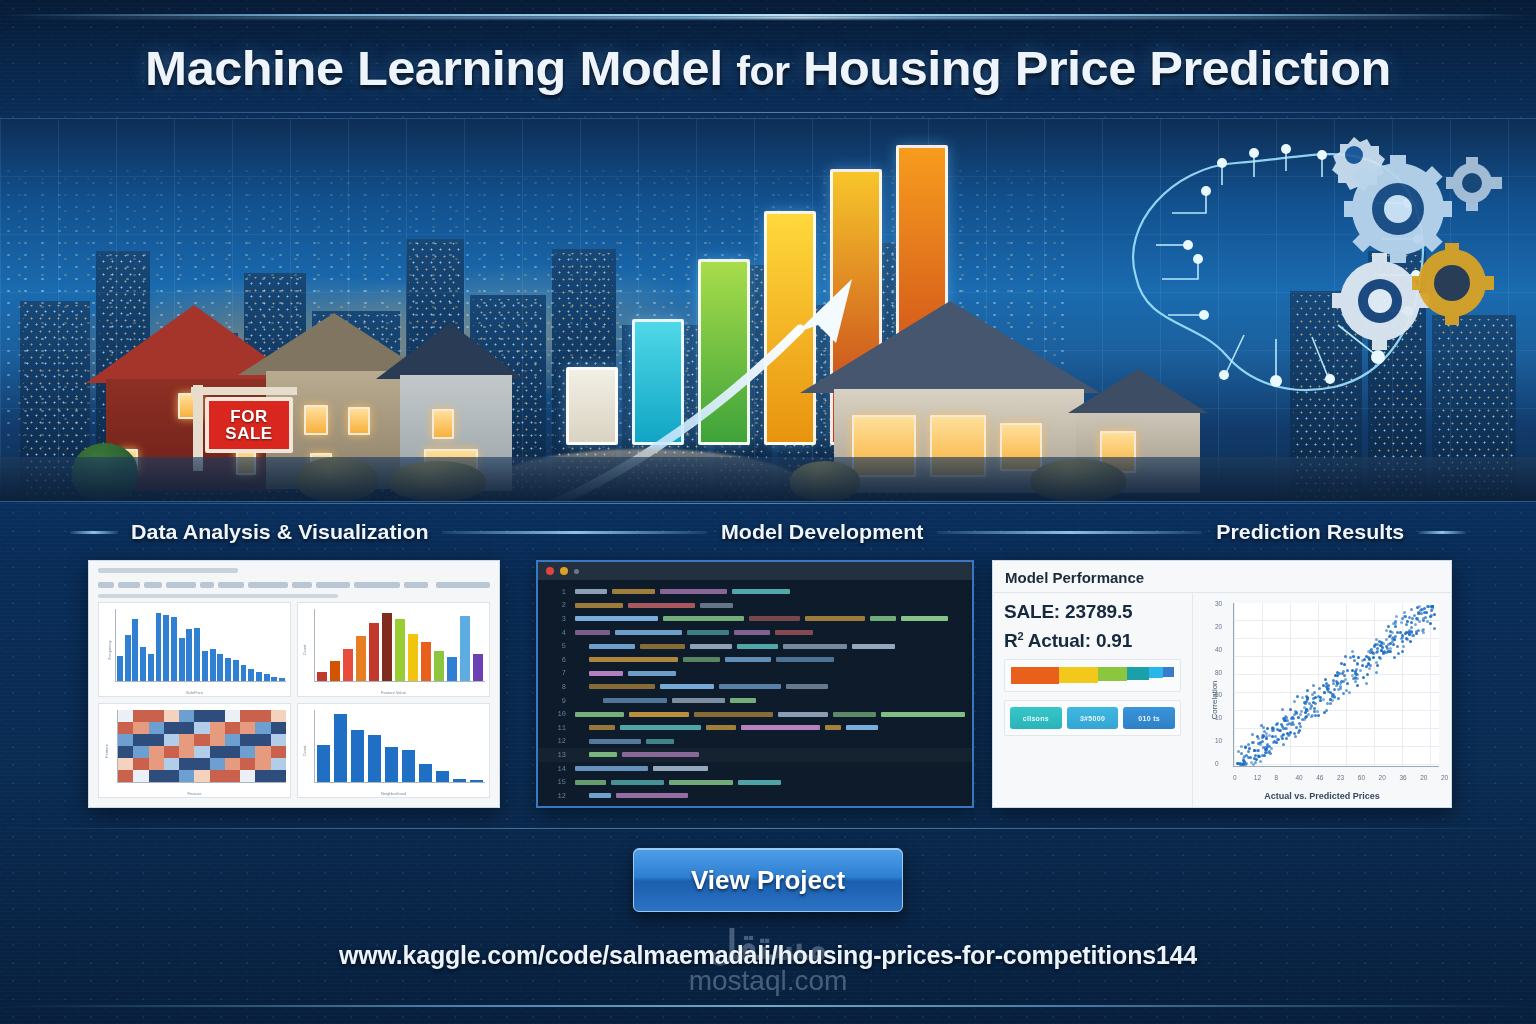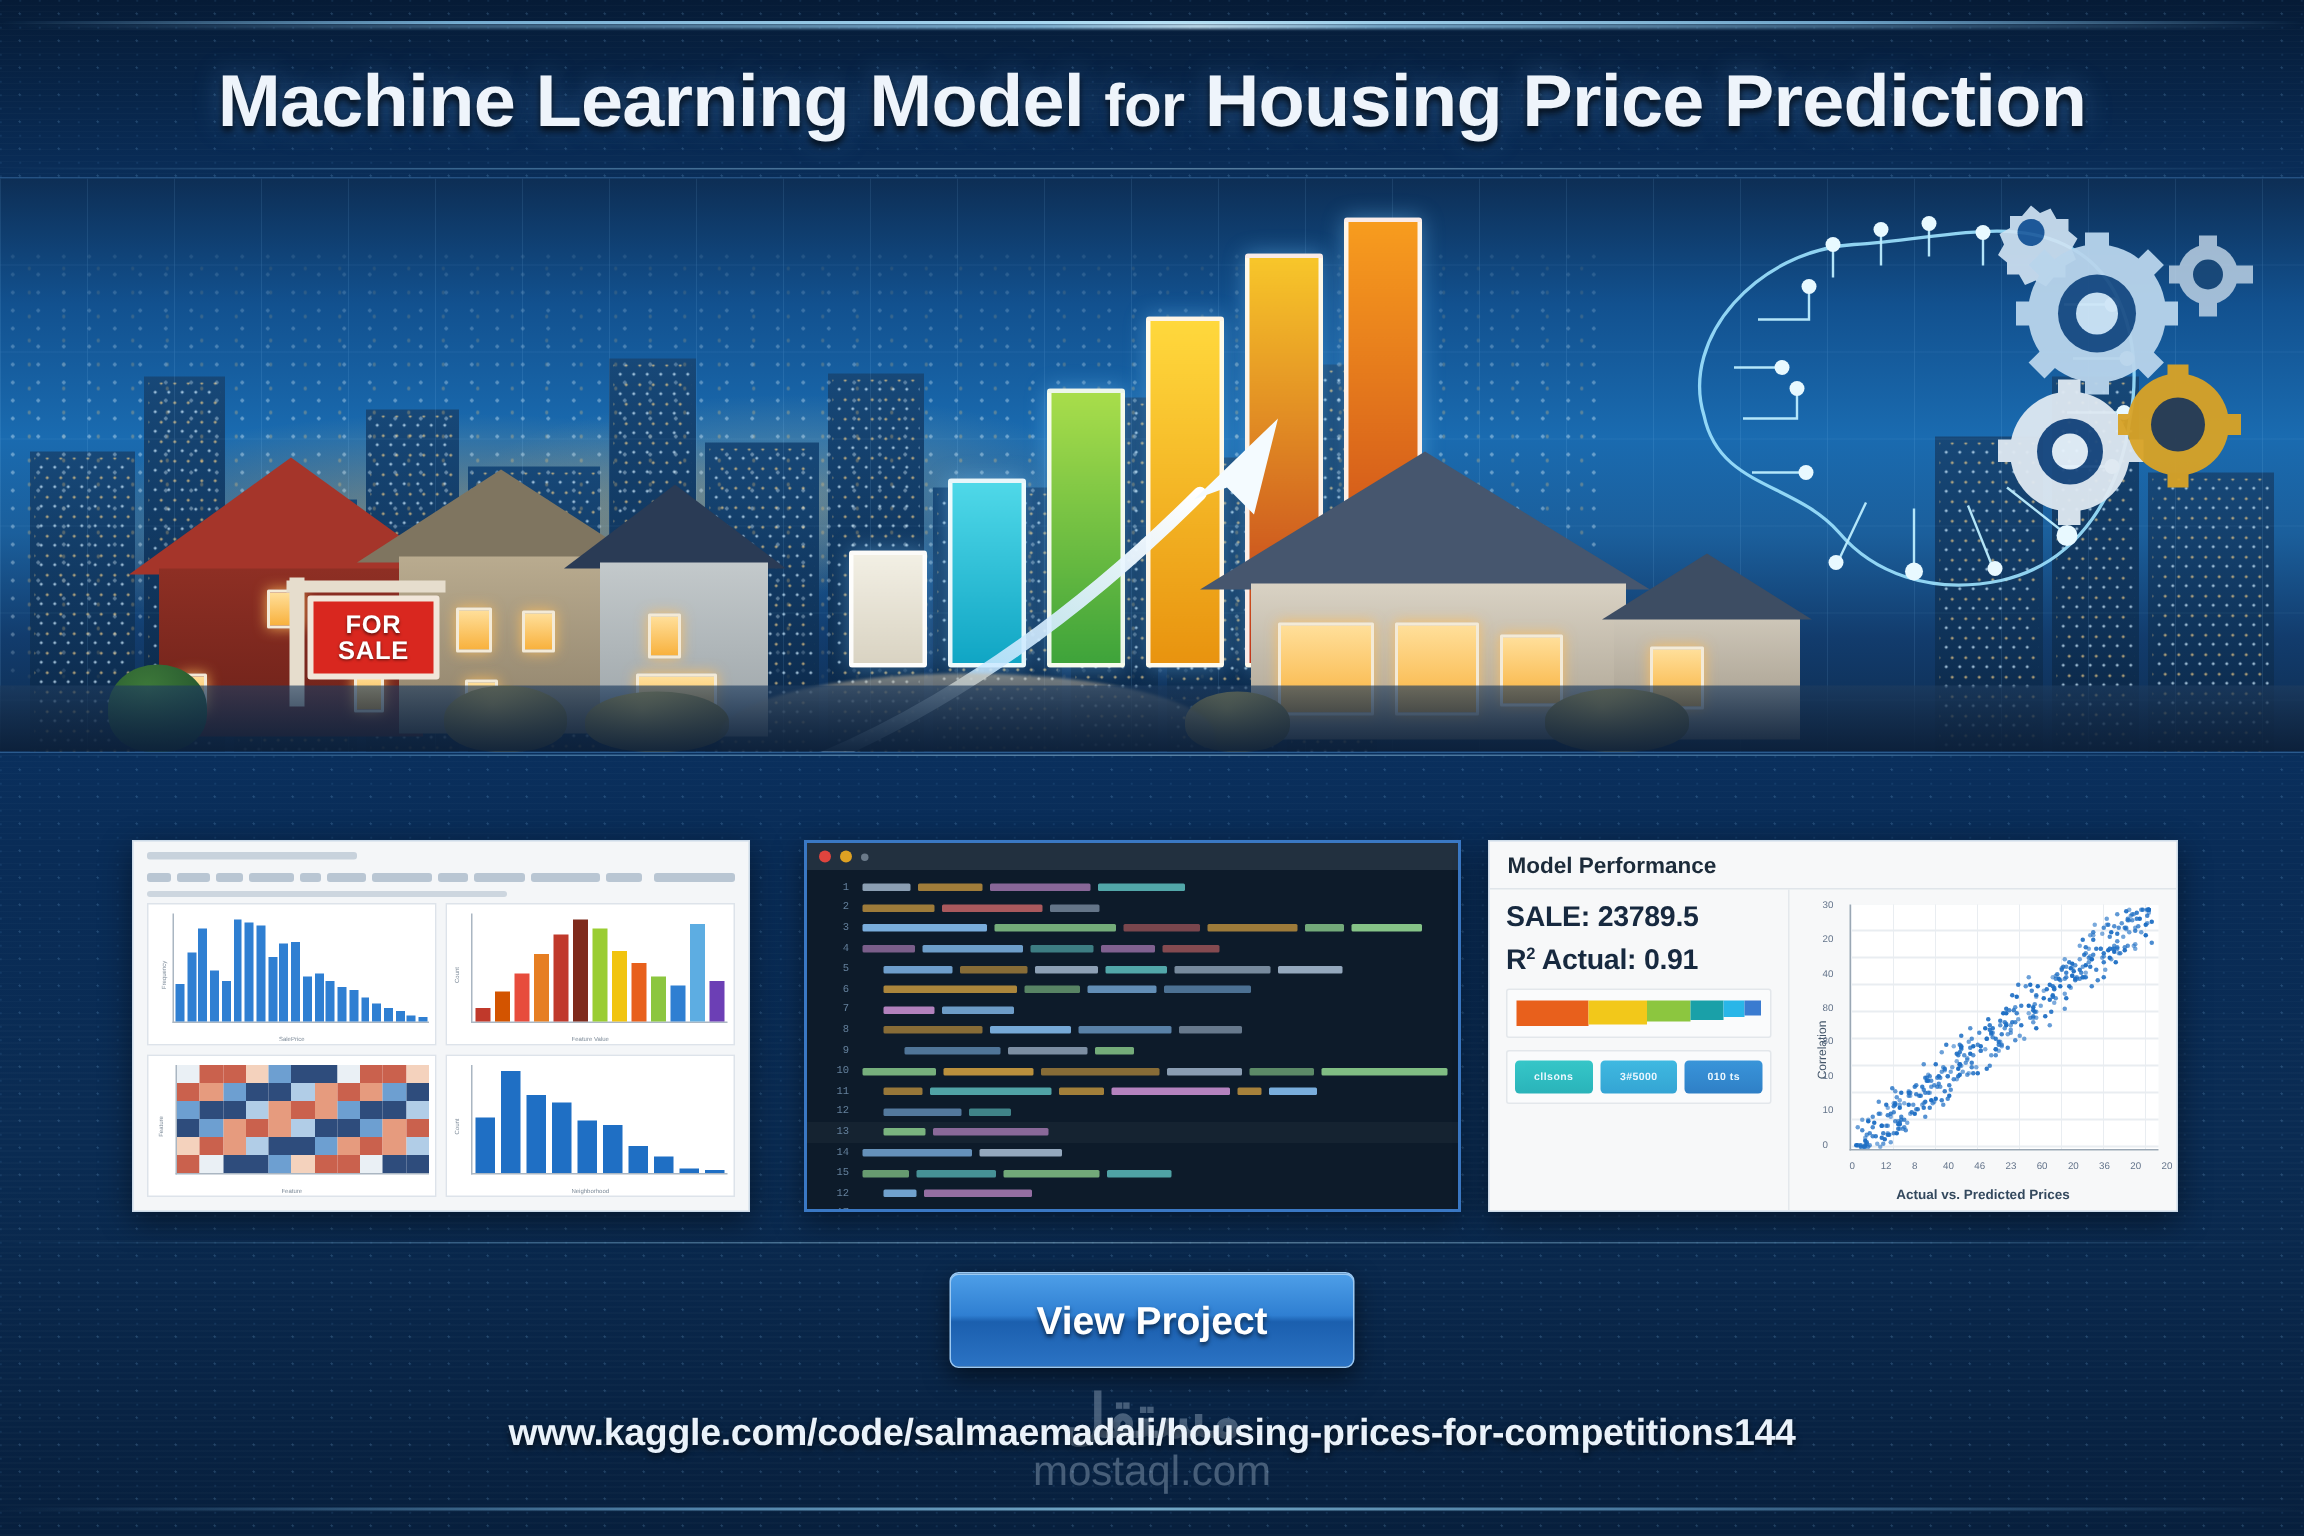--- a/index.html
+++ b/index.html
@@ -420,20 +420,31 @@
             <circle cx="178" cy="48" r="10" fill="#1a4877"></circle>
           <rect x="172" y="22" width="12" height="12"></rect>
             <rect x="172" y="64" width="12" height="12"></rect>
           <rect x="152" y="42" width="12" height="12"></rect>
             <rect x="196" y="42" width="12" height="12"></rect>
         </g>
       </svg>
     </div>
   </div>
 
+  <div class="sections">
+    <div class="sec-row">
+      <div class="sec-rule short"></div>
+      <div class="sec-label">Data Analysis &amp; Visualization</div>
+      <div class="sec-rule"></div>
+      <div class="sec-label">Model Development</div>
+      <div class="sec-rule"></div>
+      <div class="sec-label">Prediction Results</div>
+      <div class="sec-rule short"></div>
+    </div>
+  </div>
 
   <div class="panels">
 
     <div class="panel p1">
       <div class="nb-head">
         <div class="nb-line" style="width:140px;"></div>
       </div>
       <div class="nb-toolbar">
         <div class="nb-chip" style="width:16px;"></div>
           <div class="nb-chip" style="width:22px;"></div>

